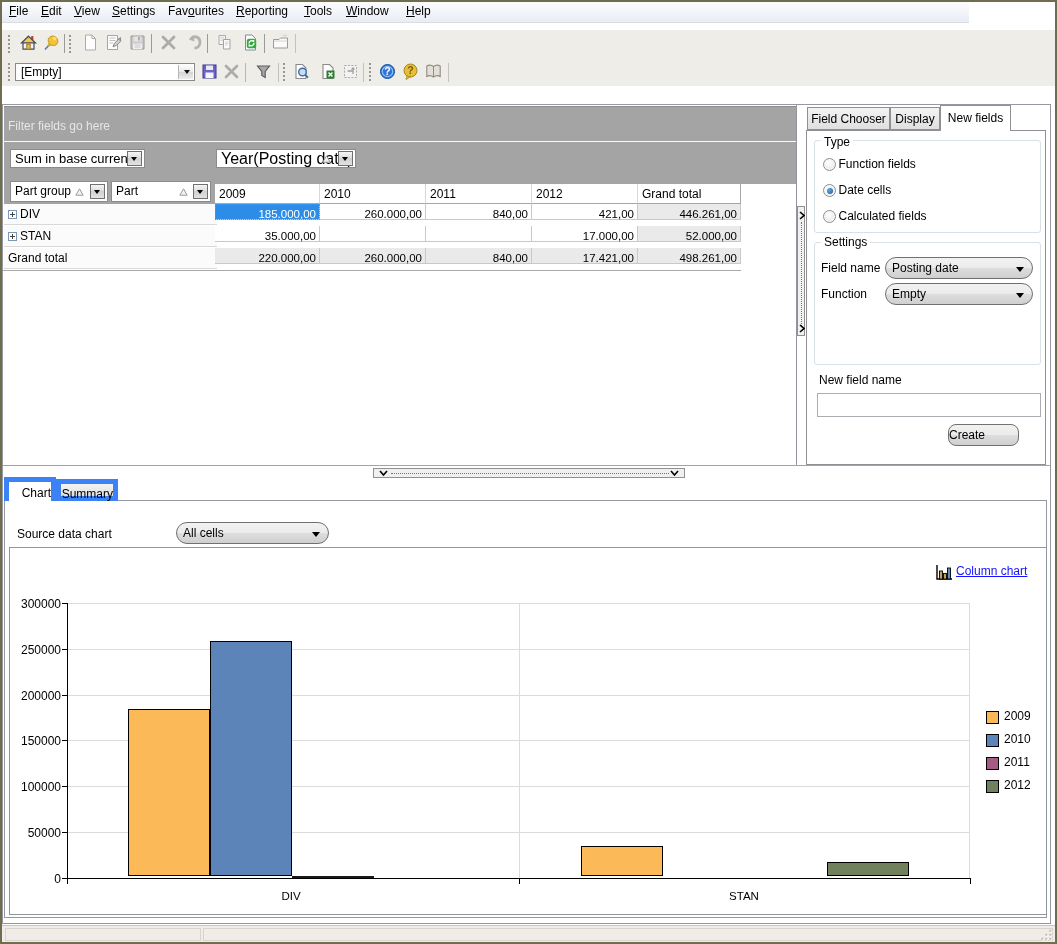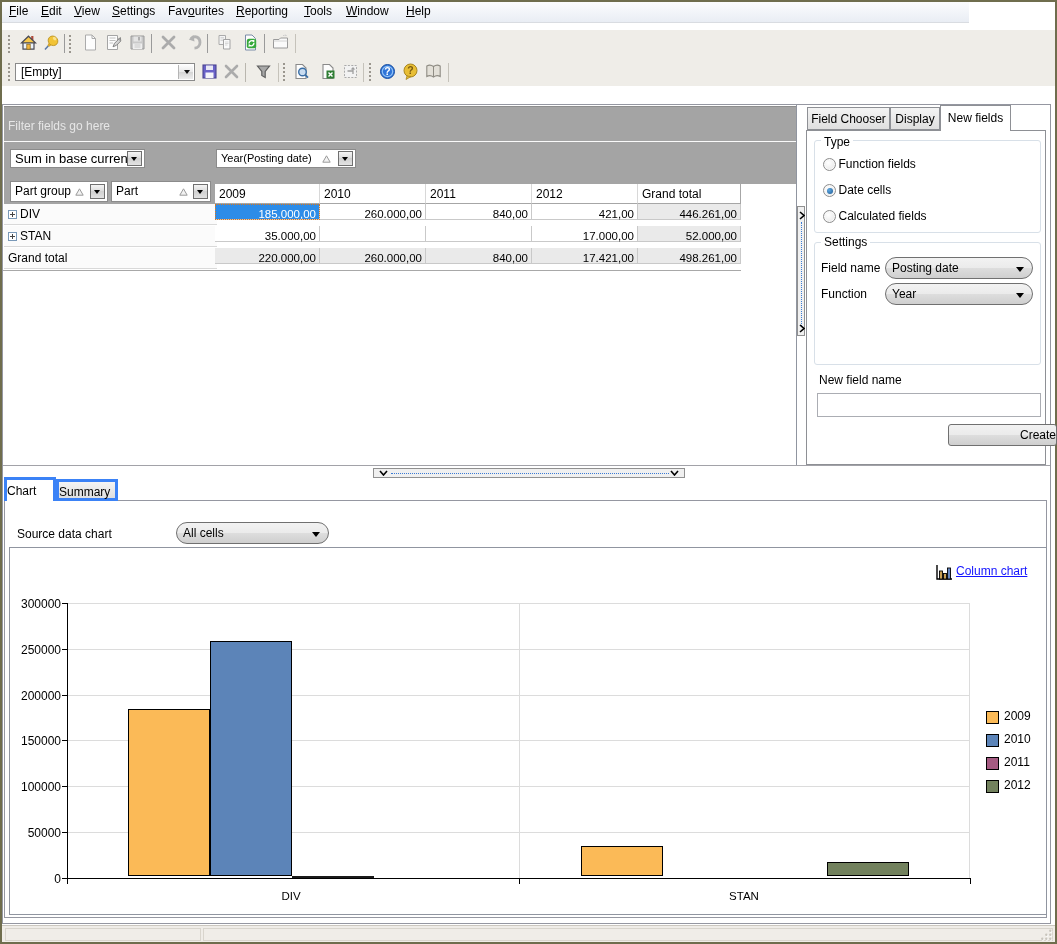--- a/index.html
+++ b/index.html
@@ -41,22 +41,22 @@
 .radio { position:absolute; width:13px; height:13px; border-radius:50%; border:1px solid #8D8D8D; background:radial-gradient(circle at 40% 35%, #fff, #E3E3E3); box-shadow:inset 0 0 0 1px #F8F8F8; }
 .radio.sel:after { content:""; position:absolute; left:2.5px; top:2.5px; width:6px; height:6px; border-radius:50%; background:radial-gradient(circle at 35% 35%, #5FA8E0, #1D5A94); }
 .combo { position:absolute; height:22px; border:1px solid #707070; border-radius:11px; background:linear-gradient(#F2F2F2,#EBEBEB 48%,#DDDDDD 52%,#CFCFCF); line-height:20px; padding-left:6px; }
 .combo:after { content:""; position:absolute; right:8px; top:9px; border:4px solid transparent; border-top:5px solid #000; }
 .selcell { background:#2D8CE8; color:#fff; outline:1px dotted #E07818; outline-offset:-1px; }
 .expico { display:inline-block; width:9px; height:9px; border:1px solid #7A99B8; background:#fff; position:relative; margin-right:3px; vertical-align:-1px; }
 .expico:before { content:""; position:absolute; left:1px; top:3px; width:5px; height:1px; background:#444; }
 .expico:after { content:""; position:absolute; left:3px; top:1px; width:1px; height:5px; background:#444; }
 #vsplit { position:absolute; left:794px; top:101px; width:8px; height:130px; background:#F0F0F0; border:1px solid #909090; }
 #hsplit { position:absolute; left:370px; top:363px; width:312px; height:10px; background:#F0F0F0; border:1px solid #909090; }
-.btab { position:absolute; border:3px solid #3b82f6; text-align:left; }
-#createbtn { position:absolute; left:141px; top:293px; width:109px; height:22px; border:1px solid #707070; border-radius:3px; background:linear-gradient(#F2F2F2,#EBEBEB 48%,#DDDDDD 52%,#CFCFCF); text-align:right; line-height:20px; }
+.btab { position:absolute; border:5px solid #3b82f6; text-align:right; }
+#createbtn { position:absolute; left:141px; top:293px; width:71px; height:22px; border:1px solid #707070; border-radius:8px; background:linear-gradient(#F2F2F2,#EBEBEB 48%,#DDDDDD 52%,#CFCFCF); text-align:left; line-height:20px; }
 
 #frameB { position:absolute; left:1px; top:395px; width:1043px; height:418px; border:1px solid #9597A1; background:#fff; }
 #chartpanel { position:absolute; left:6px; top:442px; width:1038px; height:368px; border:1px solid #9095A0; background:#fff; }
 .gl { position:absolute; left:57px; width:903px; height:1px; background:#DCDCDC; }
 .tick { position:absolute; left:52px; width:5px; height:1px; background:#000; }
 .ylab { position:absolute; left:0px; width:51px; text-align:right; font-size:12px; }
 .leglab { position:absolute; left:994px; font-size:12px; }
 .bar { position:absolute; border:1px solid #000; }
 .legbox { position:absolute; width:13px; height:13px; border:1px solid #000; }
 
@@ -194,21 +194,21 @@
     <div class="tsep" style="left:446px;top:33px;height:19px;background:#C5C2BA;"></div>
   </div>
   <div id="frameA">
     <div id="pivgray">
         <div style="position:absolute;left:4px;top:12px;color:#E6E6E6;">Filter fields go here</div>
       <div style="position:absolute;left:0;top:34px;width:793px;height:1px;background:#FAFAFA;"></div>
     </div>
     <div id="pivgray2"></div>
 
     <div class="wbox" style="left:7px;top:44px;width:135px;height:19px;line-height:17px;padding-left:4px;font-size:13px;">Sum in base currency<div class="ddbtn" style="right:2px;top:1px;"></div></div>
-    <div class="wbox" style="left:213px;top:44px;width:140px;height:19px;line-height:17px;padding-left:4px;font-size:11px;">Year(Posting date)<svg class="stri" style="right:24px;top:5px;" width="9" height="8" viewBox="0 0 9 8">
+    <div class="wbox" style="left:213px;top:44px;width:140px;height:19px;line-height:17px;padding-left:4px;font-size:16px;">Year(Posting date)<svg class="stri" style="right:24px;top:5px;" width="9" height="8" viewBox="0 0 9 8">
           <path d="M4.5 0.8 L8.2 7.2 H0.8 Z" fill="#F2F2F2" stroke="#9A9A9A" stroke-width="1"></path>
         </svg><div class="ddbtn" style="right:2px;top:1px;"></div></div>
 
     <div class="wbox" style="left:7px;top:76px;width:98px;height:21px;line-height:19px;padding-left:4px;">Part group<svg class="stri" style="right:23px;top:6px;" width="9" height="8" viewBox="0 0 9 8">
           <path d="M4.5 0.8 L8.2 7.2 H0.8 Z" fill="#F2F2F2" stroke="#9A9A9A" stroke-width="1"></path>
         </svg><div class="ddbtn" style="right:2px;top:2px;"></div></div>
     <div class="wbox" style="left:108px;top:76px;width:100px;height:21px;line-height:19px;padding-left:4px;">Part<svg class="stri" style="right:22px;top:6px;" width="9" height="8" viewBox="0 0 9 8">
           <path d="M4.5 0.8 L8.2 7.2 H0.8 Z" fill="#F2F2F2" stroke="#9A9A9A" stroke-width="1"></path>
         </svg><div class="ddbtn" style="right:2px;top:2px;"></div></div>
 
@@ -262,21 +262,21 @@
         <div class="abs" style="left:31.5px;top:26px;">Function fields</div>
       <div class="radio sel" style="left:16px;top:53px;"></div>
         <div class="abs" style="left:31.5px;top:52px;">Date cells</div>
       <div class="radio" style="left:16px;top:79px;"></div>
         <div class="abs" style="left:31.5px;top:78px;">Calculated fields</div>
       <div class="gbox" style="left:7px;top:111px;width:227px;height:123px;"></div>
       <div class="glabel" style="left:14px;top:104px;">Settings</div>
       <div class="abs" style="left:14px;top:130px;">Field name</div>
       <div class="combo" style="left:78px;top:126px;width:148px;">Posting date</div>
       <div class="abs" style="left:14px;top:156px;">Function</div>
-      <div class="combo" style="left:78px;top:152px;width:148px;">Year</div>
+      <div class="combo" style="left:78px;top:152px;width:148px;">Empty</div>
       <div class="abs" style="left:12px;top:242px;">New field name</div>
       <div style="position:absolute;left:10px;top:262px;width:224px;height:24px;border:1px solid #ABADB3;background:#fff;"></div>
       <div id="createbtn">Create</div>
     </div>
 
     <div style="position:absolute;left:0;top:360px;width:1047px;height:1px;background:#A2A2A8;"></div>
 
     <div id="hsplit">
       <svg style="position:absolute;left:5px;top:1px;" width="9" height="6" viewBox="0 0 9 6">
           <path d="M1 1 L4.5 5 L8 1" fill="none" stroke="#000" stroke-width="1.6"></path>

